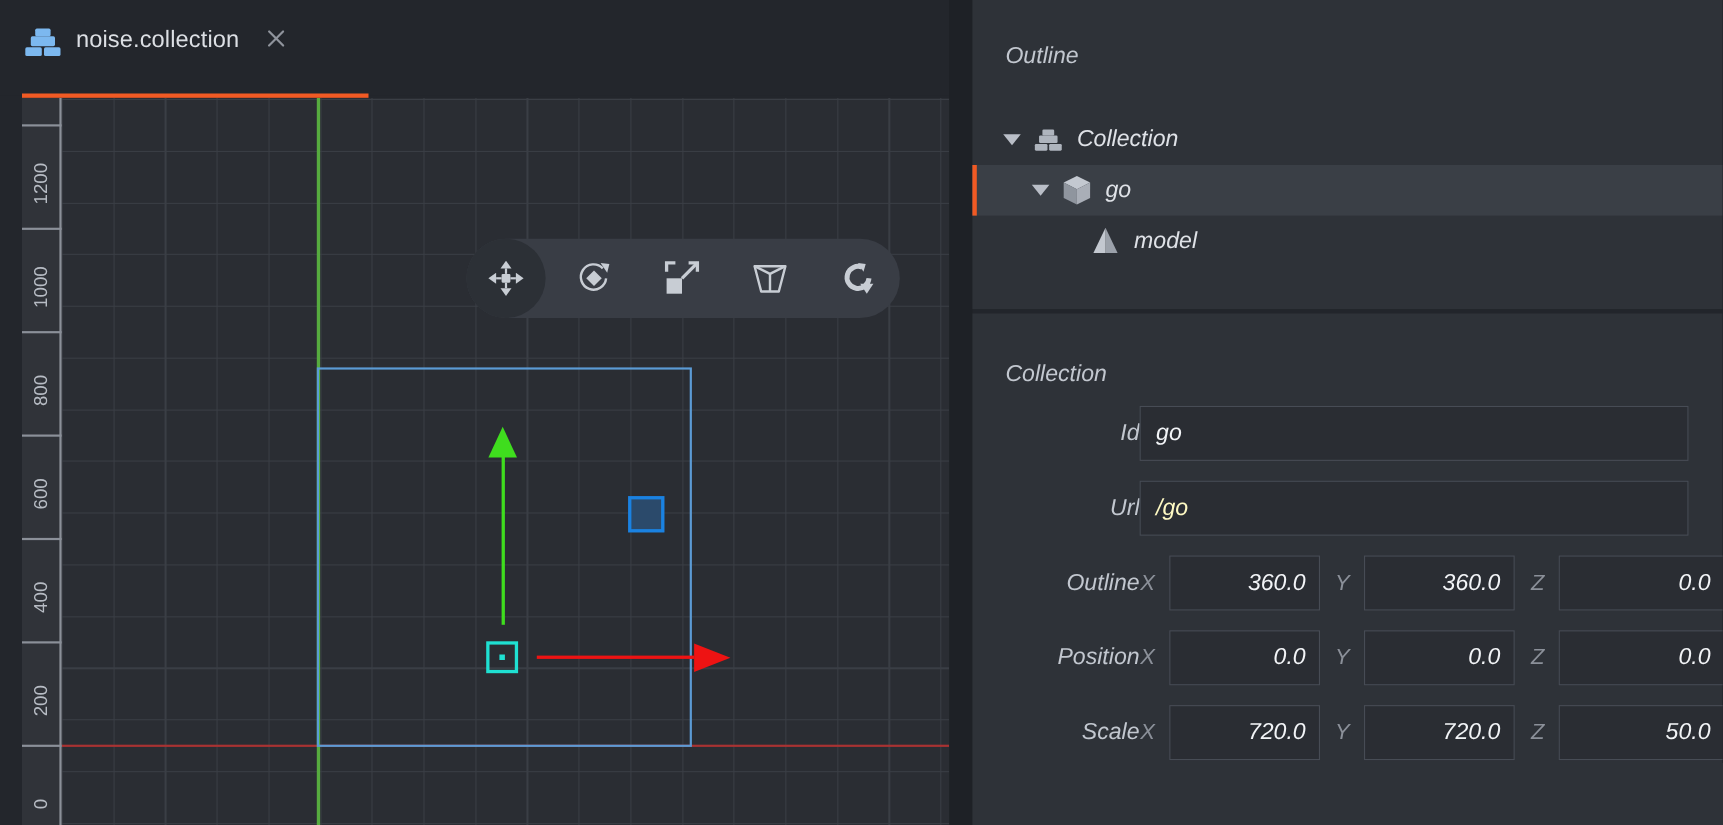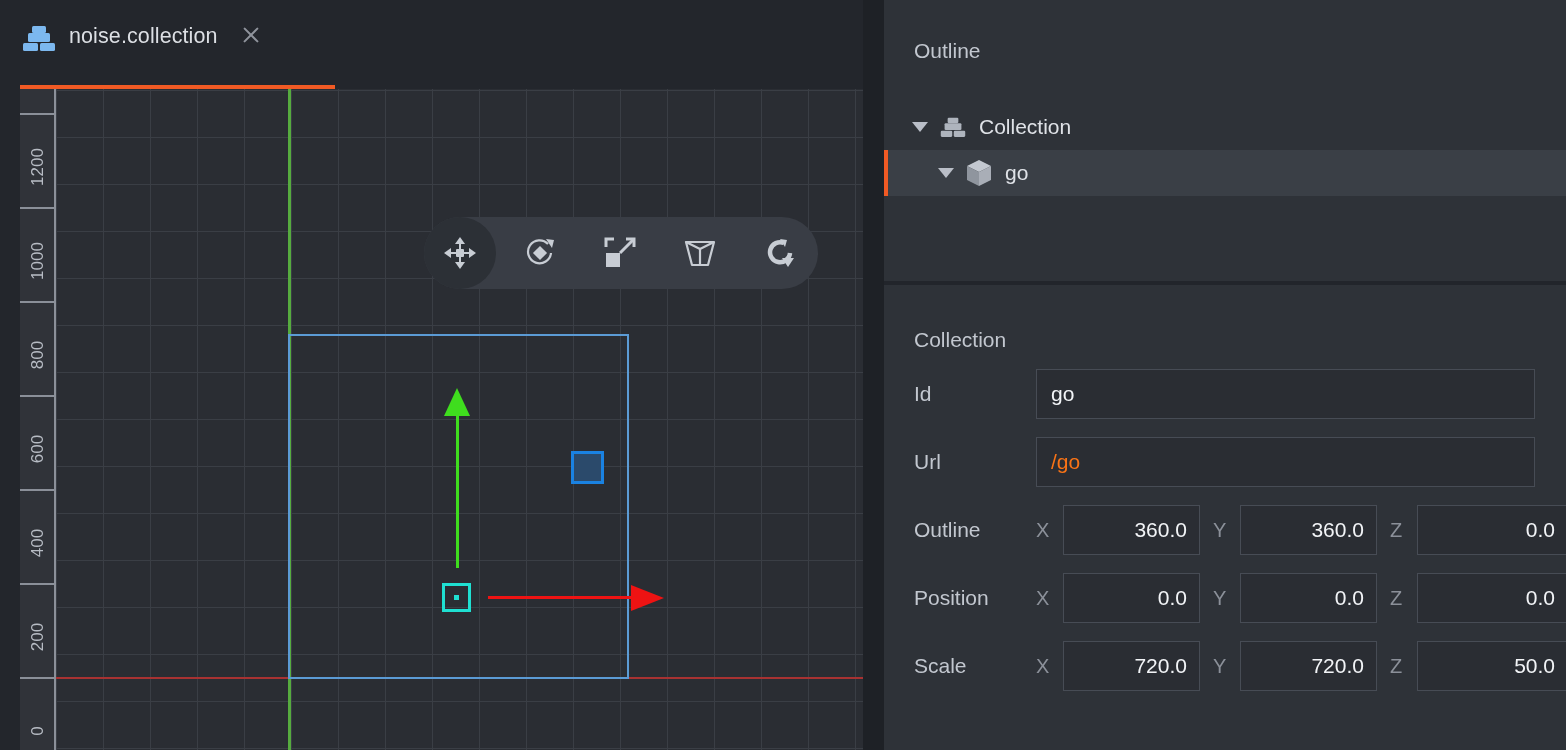--- a/index.html
+++ b/index.html
@@ -143,21 +143,21 @@
   .tool-btn.active { background: #2c3036; }
   .tool-btn + .tool-btn { margin-left: 8px; }
   .tool-btn svg { display: block; }
 
   
   .right-gap {
     position: absolute; left: 863px; top: 0; width: 21px; height: 750px;
     background: #1e2126;
   }
   .panel {
-    position: absolute; left: 884px; width: 682px; background: #2e3238;
+    position: absolute; left: 884px; width: 682px; background: #2e3238; font-style: italic;
   }
   .panel-outline { top: 0; height: 281px; }
   .panel-props  { top: 285px; height: 465px; }
   .panel-title {
     position: absolute; left: 30px; font-size: 21px; color: #c2c7cf;
   }
   .panel-outline .panel-title { top: 39px; }
   .panel-props   .panel-title { top: 43px; }
 
   
@@ -179,35 +179,35 @@
     margin-right: 10px;
   }
   .tree-icon { width: 30px; height: 30px; flex: 0 0 auto; margin-right: 11px;
     display: flex; align-items: center; justify-content: center; }
   .tree-label { font-size: 21px; color: #dfe2e7; white-space: nowrap; }
   .d-0 { padding-left: 28px; }
   .d-1 { padding-left: 54px; }
   .d-2 { padding-left: 106px; }
 
   
-  .form { position: absolute; left: 0; top: 84px; width: 682px; }
+  .form { position: absolute; left: 0; top: 84px; width: 682px; text-align: right; }
   .form-row {
     display: flex; align-items: center; height: 50px;
     margin-bottom: 18px; padding-left: 30px;
   }
   .form-label {
     width: 122px; flex: 0 0 auto; font-size: 21px; color: #c2c7cf;
   }
   .field {
     height: 50px; background: #2a2d33; border: 1px solid #474c55;
     display: flex; align-items: center; padding: 0 14px;
     font-size: 21px; color: #f2f4f7; cursor: text;
   }
   .field.wide { flex: 1 1 auto; margin-right: 31px; }
-  .field.placeholder { color: #f97316; }
+  .field.placeholder { color: #fef9c3; }
   .axis-label {
     width: 14px; flex: 0 0 auto; font-size: 20px; color: #8b9099;
     margin-right: 13px;
   }
   .num-field {
     width: 137px; flex: 0 0 auto; justify-content: flex-end;
     padding: 0 12px 0 8px;
   }
   .num-field + .axis-label { margin-left: 13px; }
   .row-vec .num-field:last-of-type { width: 151px; margin-right: 0; }
@@ -356,20 +356,30 @@
           <span class="twisty"></span>
           <span class="tree-icon">
             <svg width="26" height="28" viewBox="0 0 26 28">
               <path d="M13 1 L25 7 L13 13 L1 7 Z" fill="#c3c8d0"></path>
               <path d="M1 7 L13 13 L13 27 L1 21 Z" fill="#8f959e"></path>
               <path d="M25 7 L13 13 L13 27 L25 21 Z" fill="#a9aeb7"></path>
             </svg>
           </span>
           <span class="tree-label">go</span>
         </div>
+        <div class="tree-row">
+          <span class="d-2"></span>
+          <span class="tree-icon">
+            <svg width="24" height="26" viewBox="0 0 24 26">
+              <path d="M12 1 L23 24 L12 24 Z" fill="#9ba1aa"></path>
+              <path d="M12 1 L1 24 L12 24 Z" fill="#c3c8d0"></path>
+            </svg>
+          </span>
+          <span class="tree-label">model</span>
+        </div>
       </div>
   </div>
 
   <div class="panel panel-props">
     <div class="panel-title">Collection</div>
 
     <div class="form">
 
       <div class="form-row">
         <div class="form-label">Id</div>

